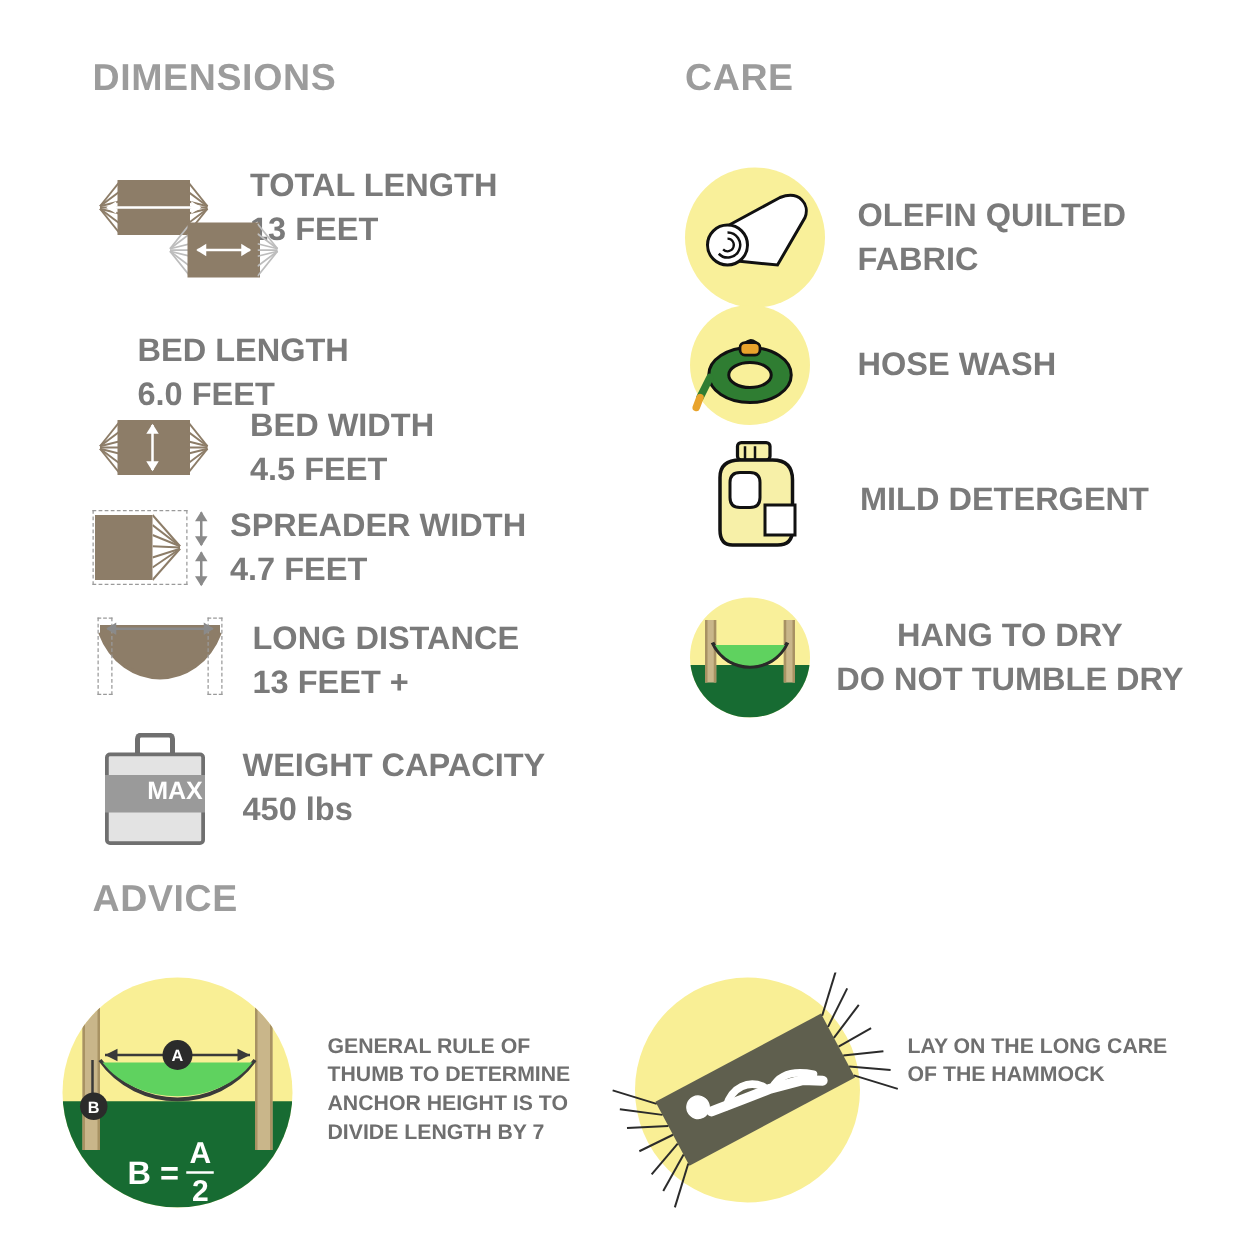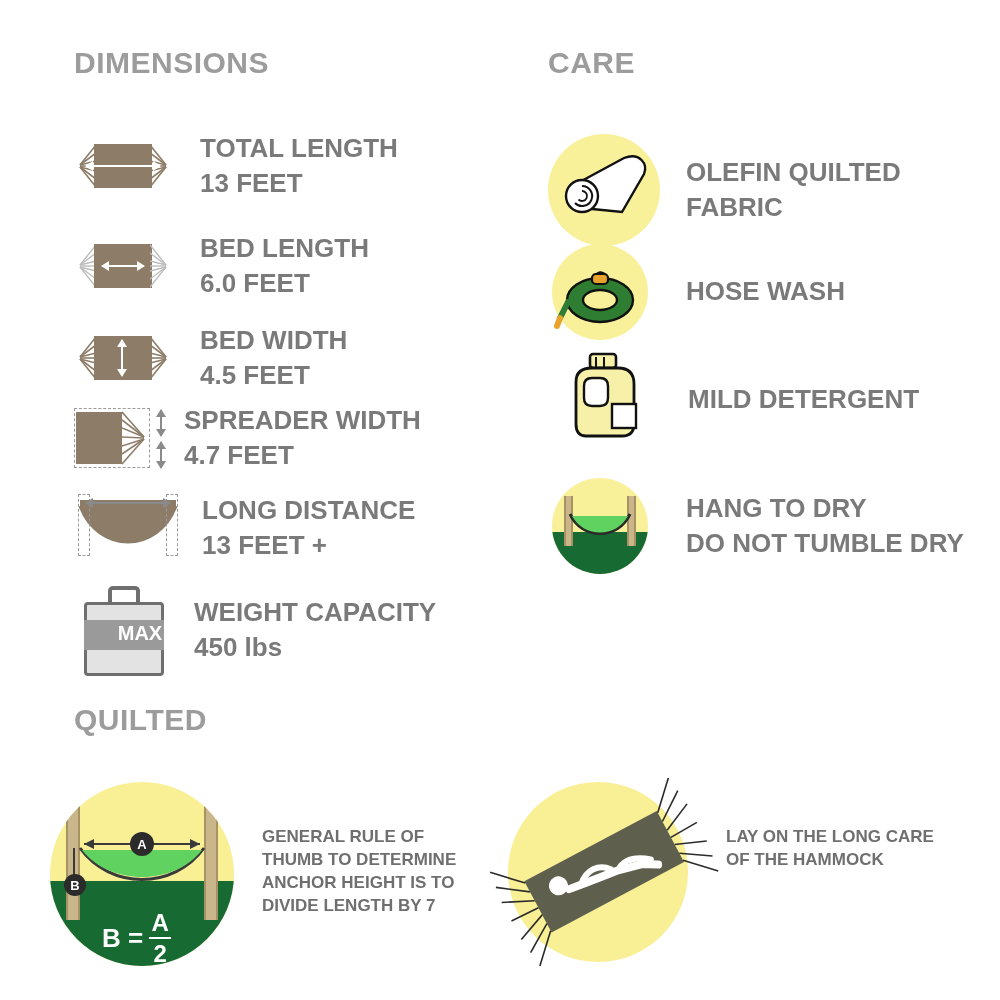--- a/index.html
+++ b/index.html
@@ -254,21 +254,21 @@
         </div>
         <div class="arrow-h" style="left:8px; width:74px; top:27px;"></div>
       </div>
     </div>
     <div class="label" style="margin-left:32px;">
       <span>TOTAL LENGTH</span>
       <span class="val">13 FEET</span>
     </div>
   </div>
 
-  <div class="row" style="left:78px; top:196px;">
+  <div class="row" style="left:78px; top:172px;flex-direction:column;">
     <div class="icon-box">
       <div class="hm">
         <div class="fanlines" style="left:0;">
           <svg width="18" height="50" viewBox="0 0 18 50">
               <g stroke="#bdbdbd" stroke-width="1.4" fill="none">
             <path d="M18 4 L2 24"></path>
                 <path d="M18 12 L2 24"></path>
                 <path d="M18 20 L2 24"></path>
                 <path d="M18 25 L2 25"></path>
             <path d="M18 30 L2 26"></path>
@@ -445,25 +445,25 @@
   <div class="row" style="left:552px; top:478px;">
     <div style="position:relative; width:96px; height:96px; border-radius:50%; overflow:hidden; background:#f9f09a;">
       <div style="position:absolute; left:0; right:0; bottom:0; height:44%; background:#176b32;"></div>
       <div class="post" style="left:12px; top:18px; width:9px; height:50px;"></div>
       <div class="post" style="right:12px; top:18px; width:9px; height:50px;"></div>
       <svg style="position:absolute; left:0; top:0;" width="96" height="96" viewBox="0 0 96 96">
         <path d="M18 36 C30 62, 66 62, 78 36" stroke="#2a2a2a" stroke-width="3" fill="none"></path>
         <path d="M20 38 C32 60, 64 60, 76 38 Z" fill="#5fd25f"></path>
       </svg>
     </div>
-    <div class="label" style="margin-left:38px;">HANG TO DRY
+    <div class="label" style="margin-left:21px;text-align:center;">HANG TO DRY
 DO NOT TUMBLE DRY</div>
   </div>
 
-  <div class="section-title" id="title-advice">QUILTED</div>
+  <div class="section-title" id="title-advice">ADVICE</div>
 
   <div class="advice-scene" style="left:50px; top:782px; width:184px; height:184px;">
     <div class="ground"></div>
     <div class="post" style="left:16px; top:20px; width:14px; height:118px;"></div>
     <div class="post" style="right:16px; top:20px; width:14px; height:118px;"></div>
     <svg style="position:absolute; left:0; top:0;" width="184" height="184" viewBox="0 0 184 184">
       <path d="M30 66 C60 108, 124 108, 154 66" stroke="#3a3a3a" stroke-width="3" fill="none"></path>
       <path d="M32 68 C60 104, 124 104, 152 68 Z" fill="#5fd25f"></path>
       <line x1="34" y1="62" x2="150" y2="62" stroke="#3a3a3a" stroke-width="2"></line>
       <polygon points="34,62 44,57 44,67" fill="#3a3a3a"></polygon>

